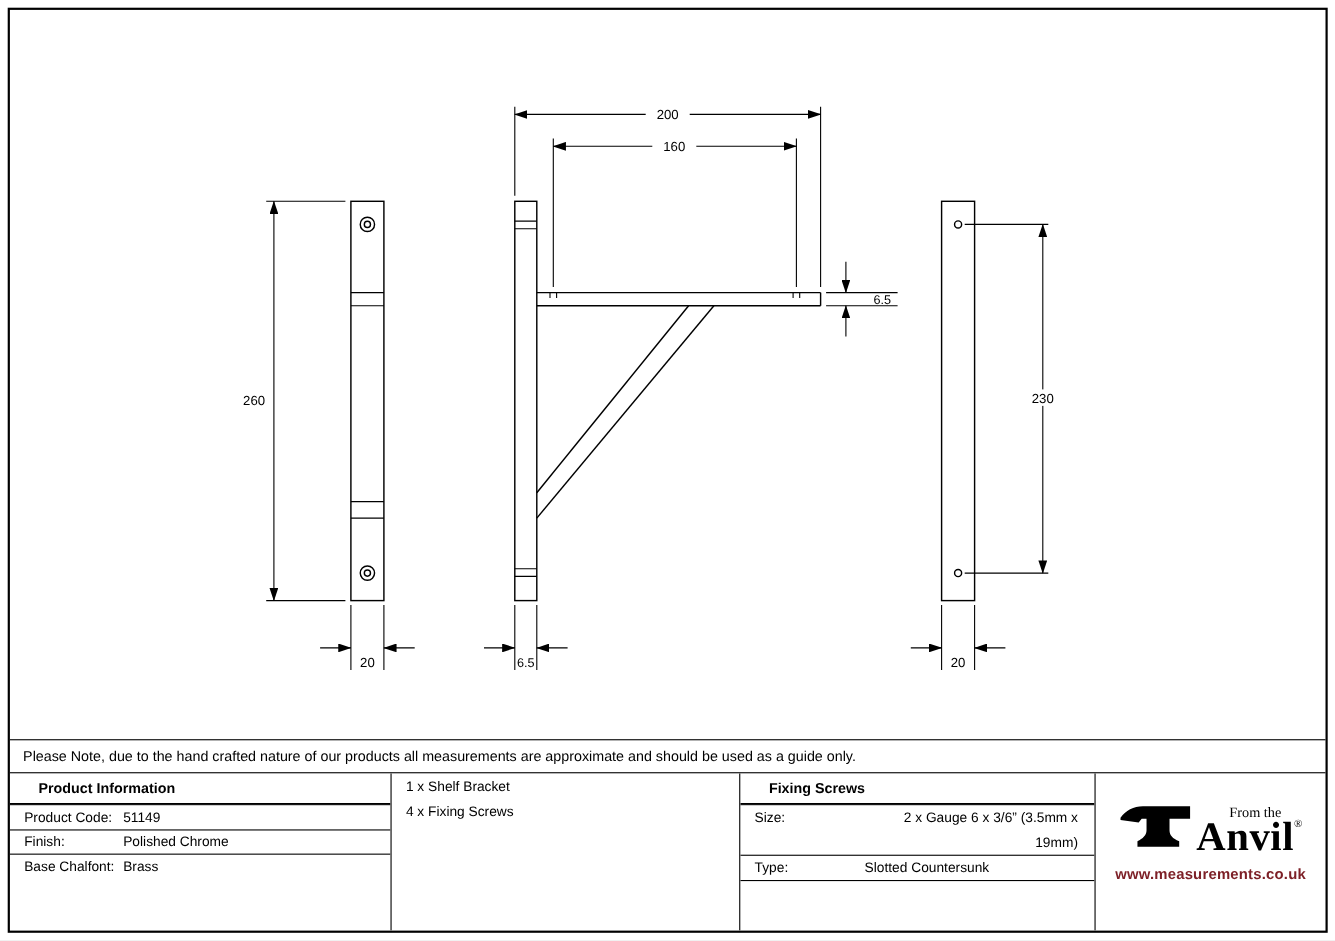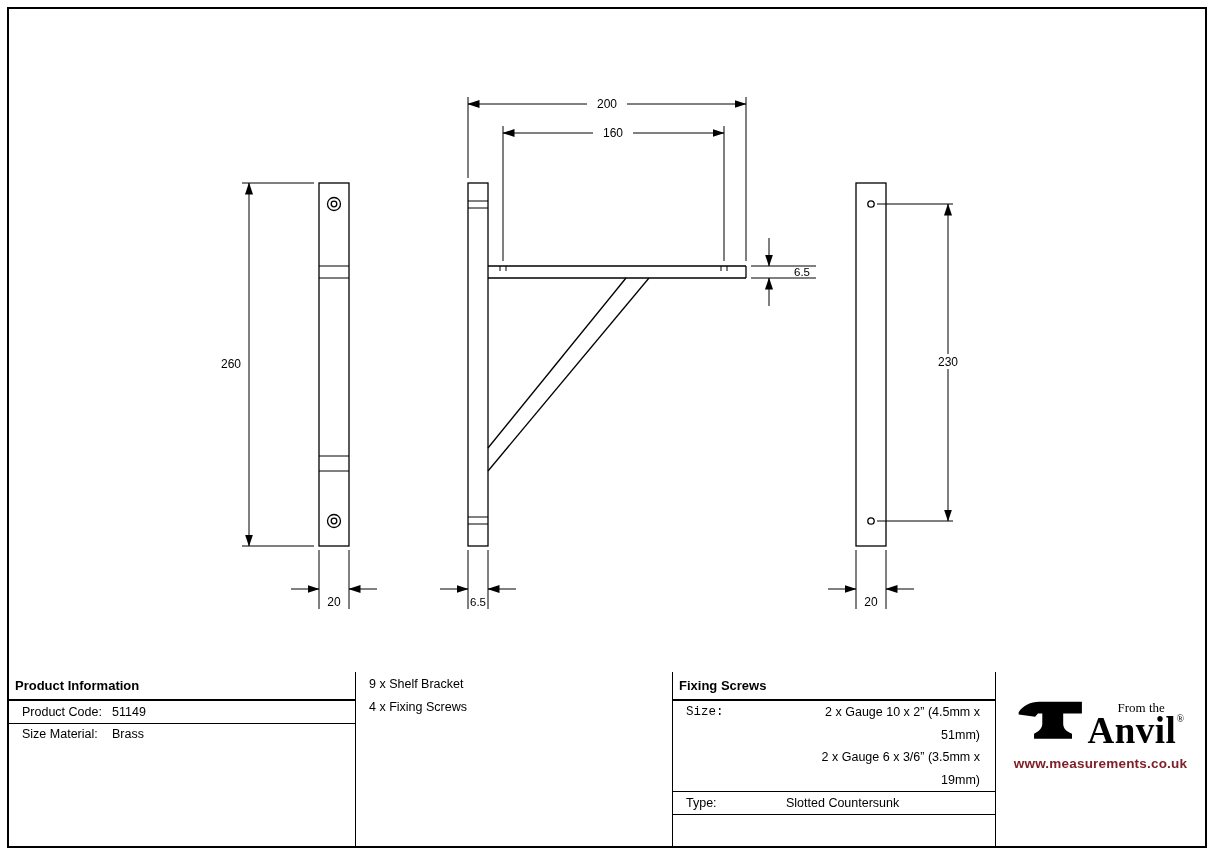--- a/index.html
+++ b/index.html
@@ -18,29 +18,29 @@
 
   .table { flex:1; display:flex; overflow:hidden; }
   .tcol { overflow:hidden; }
   .tcol + .tcol { border-left:1.5px solid #000; }
   .tcol-product { width:346px; }
   .tcol-pack { width:317px; }
   .tcol-screws { width:323px; }
   .tcol-logo { flex:1; display:flex; flex-direction:column; align-items:center; justify-content:flex-start; padding-top:22px; }
 
   .thead { height:28px; border-bottom:1.5px solid #000; display:flex; align-items:center;
-           padding:0 6px; font-weight:bold; font-size:13px; }
+           padding:0 26px; font-weight:bold; font-size:13px; }
 
   .spec-row { display:grid; grid-template-columns:90px 1fr; padding:0 13px; align-items:center;
               min-height:22.5px; font-size:12.5px; }
   .tcol-screws .spec-row { grid-template-columns:100px 1fr; }
   .spec-row.tall { min-height:45px; }
   .spec-row:not(:first-of-type) { border-top:1px solid #000; }
   .spec-row .lbl { align-self:center; }
-  .spec-row.tall .lbl { align-self:start; line-height:22.5px;font-family:Liberation Mono, monospace; }
+  .spec-row.tall .lbl { align-self:start; line-height:22.5px; }
   .twoline div { line-height:22.5px; }
   .twoline.rightal div { text-align:right; padding-right:2px; }
 
   .pack-body { padding:1px 13px; font-size:12.5px; }
   .pack-line { height:22.5px; display:flex; align-items:center; }
 
   .logo-row { display:flex; align-items:flex-end; }
   .anvil-svg { width:66px; height:52px; display:block; }
   .brand-stack { margin-left:5px; }
   .from-the { font-family:"Liberation Serif", serif; font-size:13px; margin-left:30px; margin-bottom:0px; }
@@ -169,48 +169,52 @@
         <g>
           <line x1="847" y1="541" x2="847" y2="600"></line>
           <line x1="877" y1="541" x2="877" y2="600"></line>
           <line x1="819" y1="580" x2="847" y2="580" marker-end="url(#arw)"></line>
           <line x1="905" y1="580" x2="877" y2="580" marker-end="url(#arw)"></line>
           <text class="dimtxt" x="862" y="597" text-anchor="middle" stroke="none" fill="#000">20</text>
         </g>
       </svg>
     </div>
 
+    <div class="note">Please Note, due to the hand crafted nature of our products all measurements are approximate and should be used as a guide only.</div>
 
     <div class="table">
 
       <div class="tcol tcol-product">
         <div class="thead">Product Information</div>
         <div class="spec-row">
           <span class="lbl">Product Code:</span>
           <span>51149</span>
         </div>
         <div class="spec-row">
-          <span class="lbl">Size Material:</span>
+          <span class="lbl">Finish:</span>
+          <span>Polished Chrome</span>
+        </div>
+        <div class="spec-row">
+          <span class="lbl">Base Chalfont:</span>
           <span>Brass</span>
         </div>
       </div>
 
       <div class="tcol tcol-pack">
         <div class="pack-body">
-          <div class="pack-line">9 x Shelf Bracket</div>
+          <div class="pack-line">1 x Shelf Bracket</div>
           <div class="pack-line">4 x Fixing Screws</div>
         </div>
       </div>
 
       <div class="tcol tcol-screws">
         <div class="thead">Fixing Screws</div>
         <div class="spec-row tall">
           <span class="lbl">Size:</span>
           <span class="twoline rightal">
-            <div>2 x Gauge 10 x 2” (4.5mm x 51mm)</div>
             <div>2 x Gauge 6 x 3/6” (3.5mm x 19mm)</div>
           </span>
         </div>
         <div class="spec-row">
           <span class="lbl">Type:</span>
           <span>Slotted Countersunk</span>
         </div>
         <div class="spec-row">
           
           

